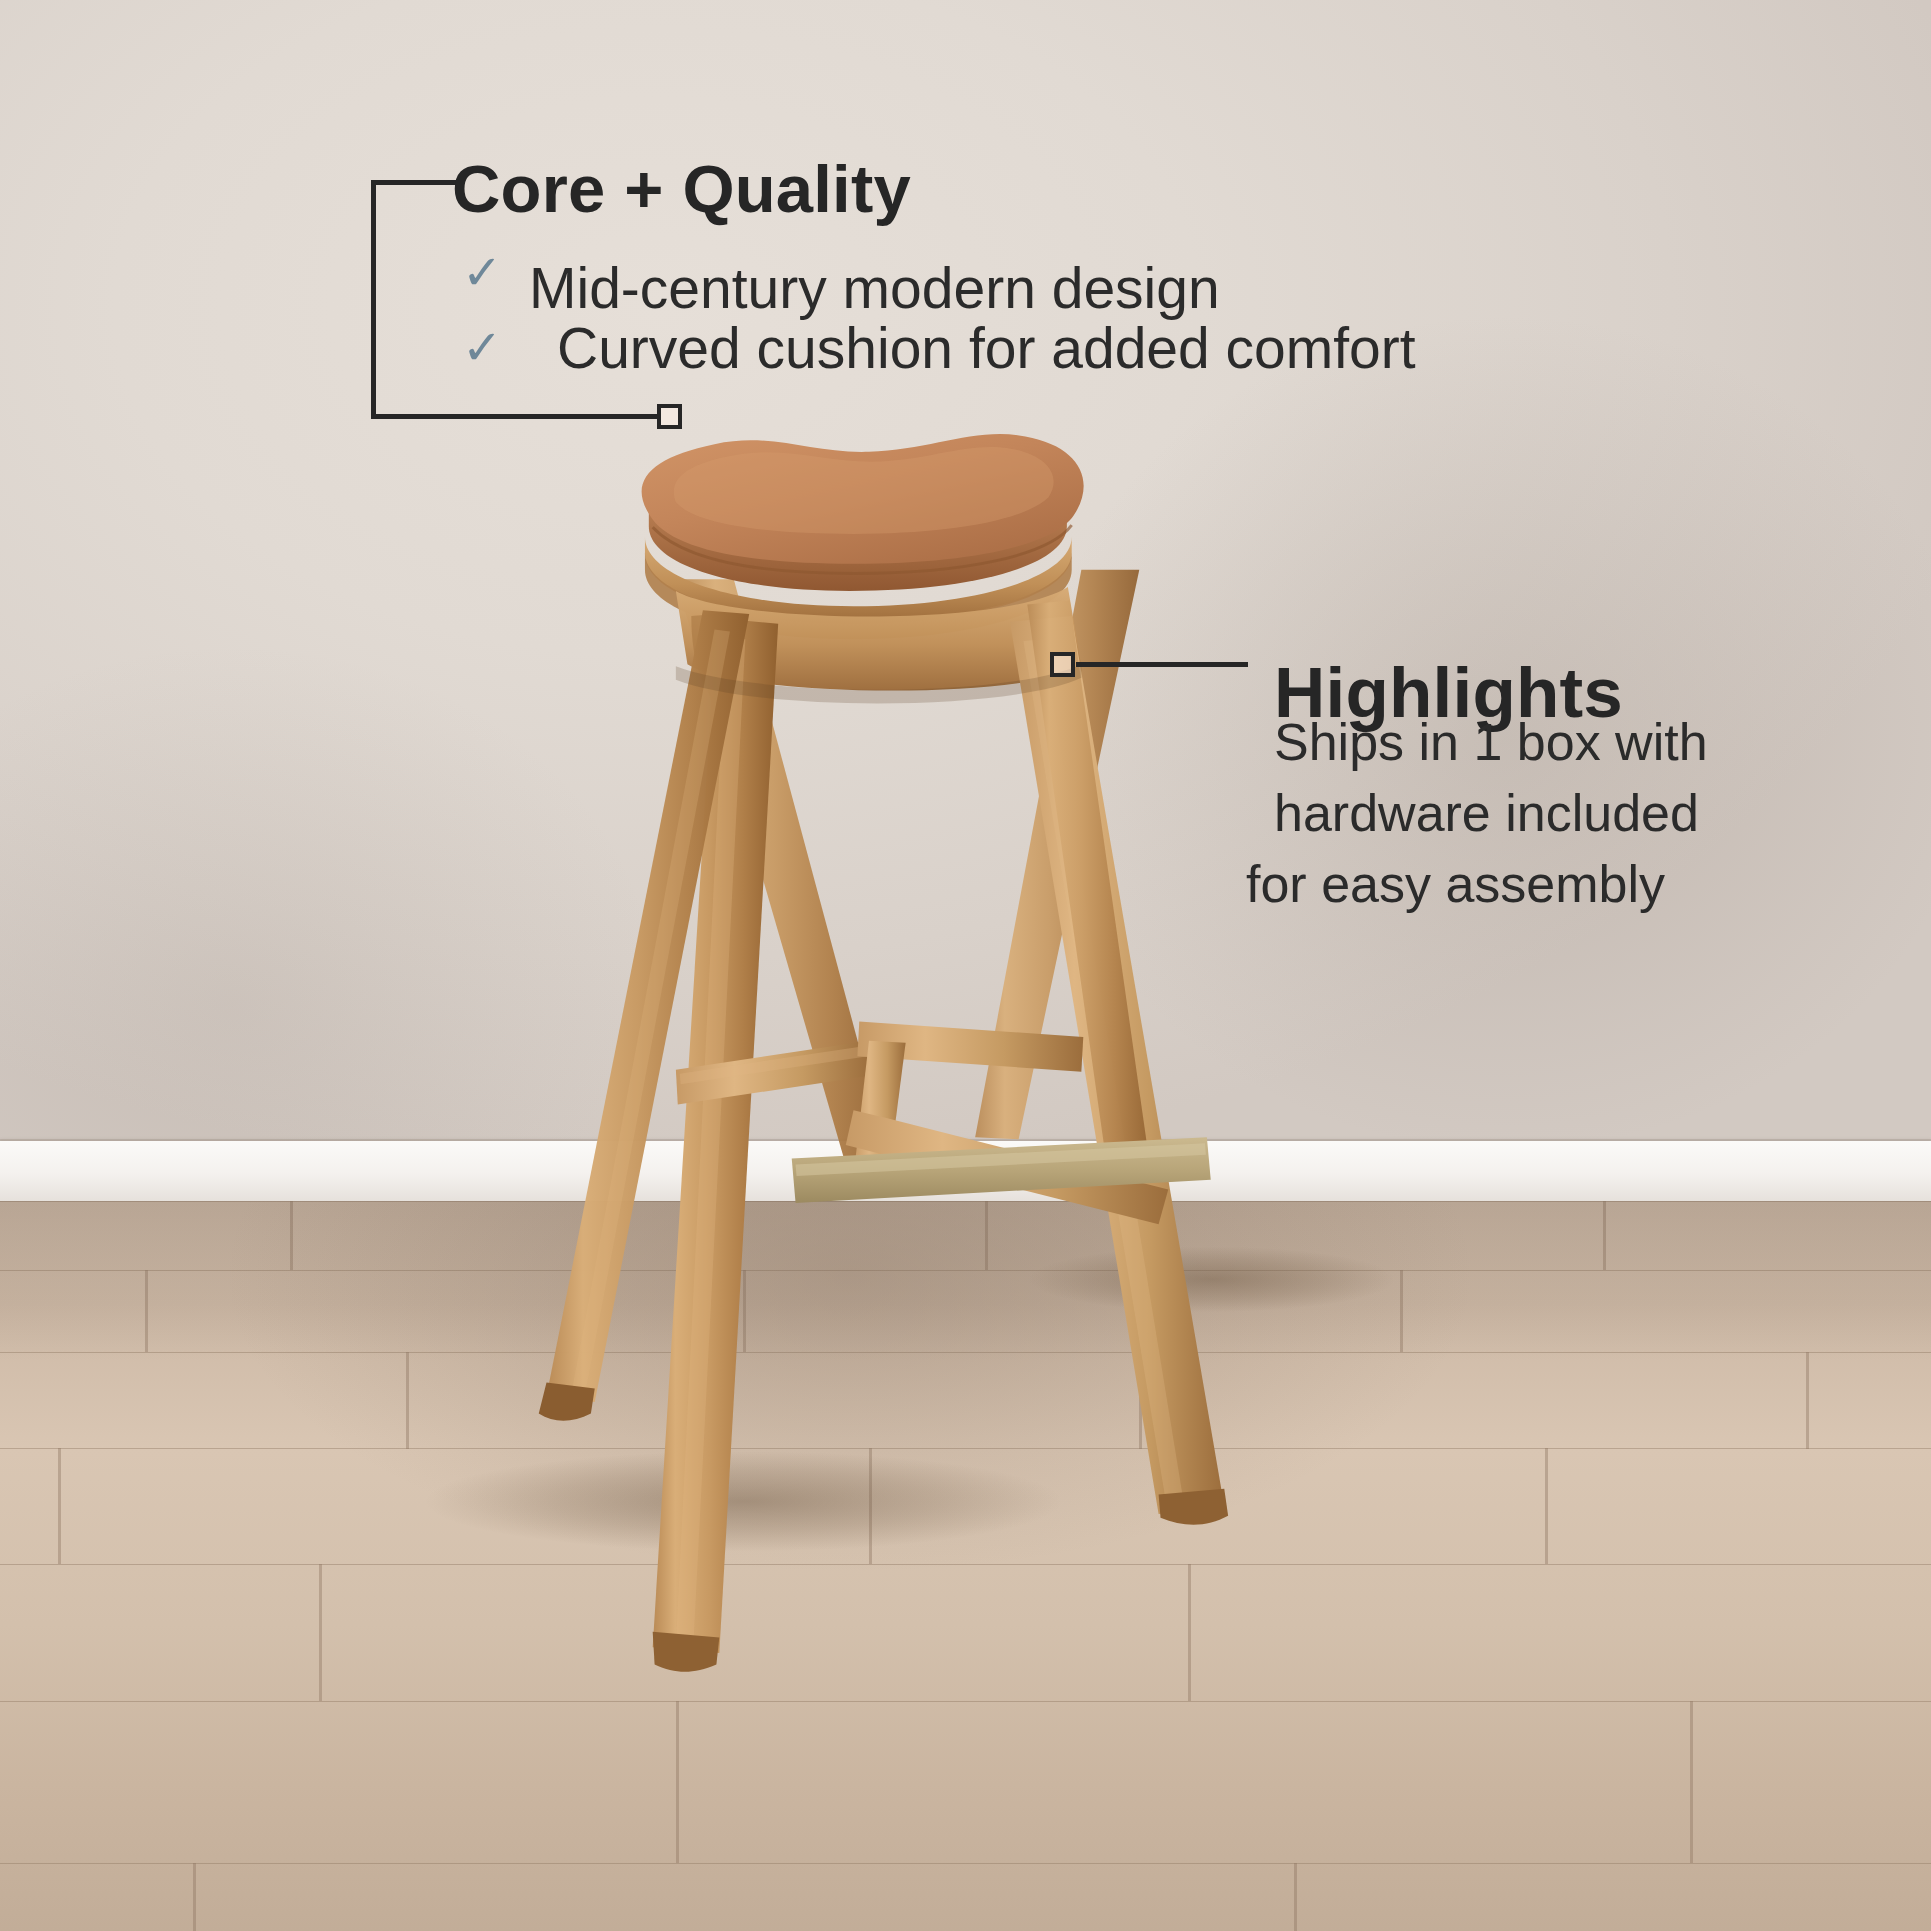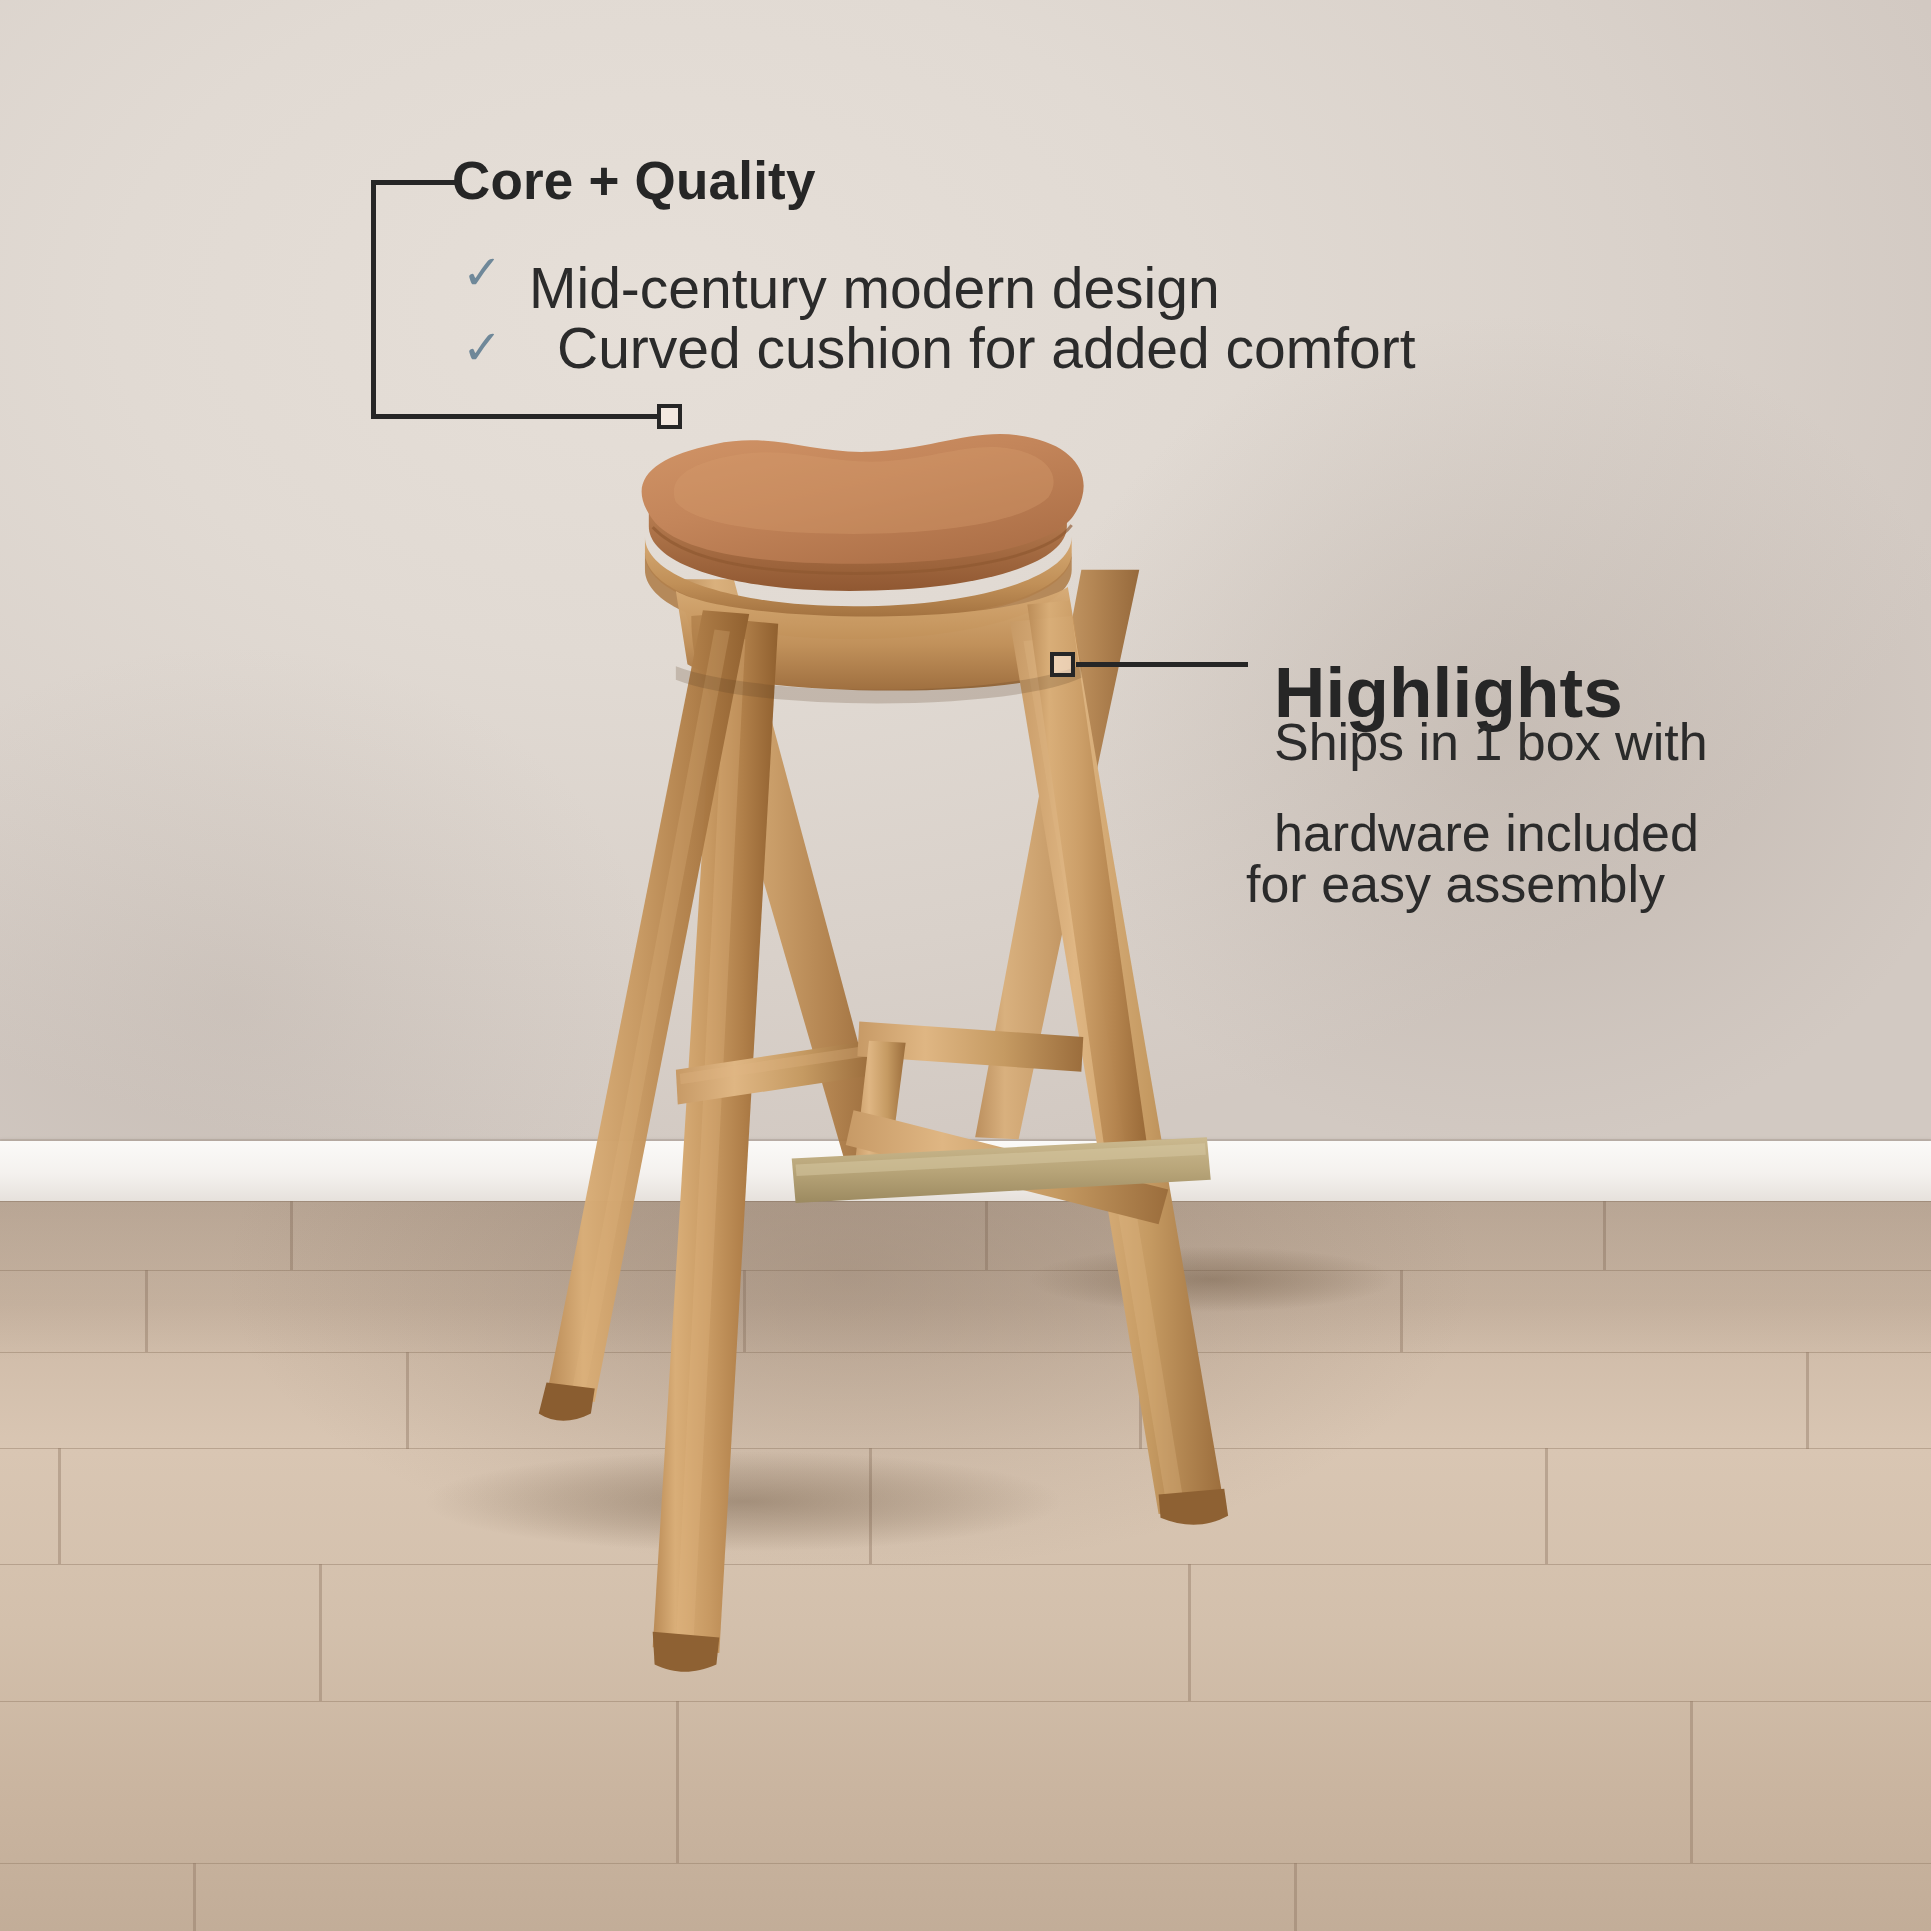--- a/index.html
+++ b/index.html
@@ -58,37 +58,37 @@
     letter-spacing:0.2px;
     white-space:nowrap;
   }
   .callout-line{
     position:absolute;
     color:#2b2b2b;
     white-space:nowrap;
   }
 
   
-  #left-callout .title{left:452px;top:150px;font-size:53px;}
+  #left-callout .title{left:452px;top:150px;font-size:67px;}
   #left-callout .b1{left:529px;top:239px;font-size:57px;margin-top:16px;}
   #left-callout .b2{left:557px;top:315px;font-size:57px;}
   .check{
     position:absolute;
     color:#6f8899;
     font-size:48px;
     line-height:1;
     font-weight:500;
   }
   #chk1{left:462px;top:249px;}
   #chk2{left:462px;top:324px;}
 
   
   #right-callout .title{left:1274px;top:652px;font-size:71px;}
   #right-callout .p1{left:1274px;top:712px;font-size:52px;text-align:center;}
-  #right-callout .p2{left:1274px;top:783px;font-size:52px;margin-top:20px;}
+  #right-callout .p2{left:1274px;top:783px;font-size:52px;}
   #right-callout .p3{left:1246px;top:854px;font-size:52px;}
 
   .marker{
     position:absolute;
     width:25px;height:25px;
     border:4.8px solid #262626;
     background:rgba(255,240,232,.55);
     box-sizing:border-box;
   }
   .rule-h{position:absolute;height:4.8px;background:#262626;}

